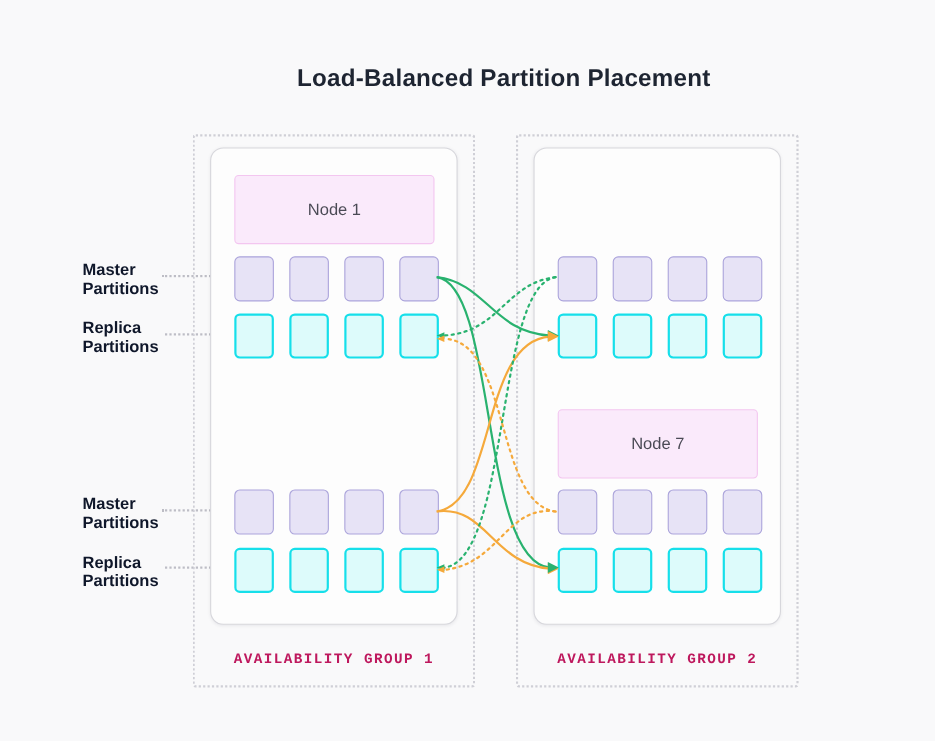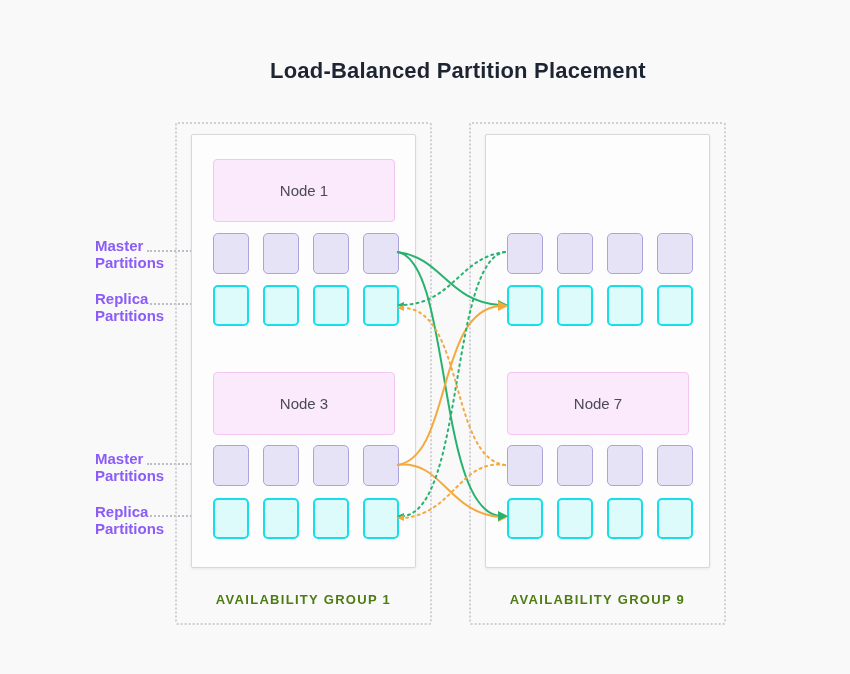--- a/index.html
+++ b/index.html
@@ -11,42 +11,42 @@
     position:absolute; top:58px; left:33px; width:850px; text-align:center;
     font-size:22px; font-weight:bold; color:#1e2532; letter-spacing:0.2px;
   }
   .group {
     position:absolute; top:122px; width:257px; height:503px;
     border:2px dotted #cfcfd6; border-radius:3px; box-sizing:border-box;
   }
   .group-1 { left:175px; } .group-2 { left:469px; }
   .group-label {
     position:absolute; bottom:16px; left:0; width:100%; text-align:center;
-    font-size:13px; font-weight:bold; letter-spacing:1.3px; color:#4d7c0f;
+    font-size:13px; font-weight:bold; letter-spacing:1.3px; color:#be185d;font-family:Liberation Mono, monospace;
   }
   .nodebox {
     position:absolute; left:14px; top:10px; width:223px; height:432px;
-    background:#fdfdfd; border:1px solid #d7d7dc; border-radius:2px;
+    background:#fdfdfd; border:1px solid #d7d7dc; border-radius:12px;
     box-shadow:0 1px 3px rgba(40,40,60,0.08);
   }
   .node-header {
     position:absolute; left:21px; width:180px; height:61px;
     background:var(--node_fill); border:1px solid var(--node_border); border-radius:4px;
     display:flex; align-items:center; justify-content:center;
     font-size:15px; color:#4a4a55;
   }
   .hdr-top { top:24px; } .hdr-bottom { top:237px; }
   .row { position:absolute; left:21px; display:flex; gap:14px; }
   .row-m1 { top:98px; } .row-r1 { top:150px; } .row-m2 { top:310px; } .row-r2 { top:363px; }
   .sq { border-radius:5px; box-sizing:border-box; width:36px; height:41px; }
   .sq.master { background:var(--master_fill); border:1.5px solid var(--master_border); }
   .sq.replica { background:var(--replica_fill); border:2px solid var(--replica_border); }
   .side-label {
     position:absolute; left:75px; width:90px;
-    font-size:15px; font-weight:bold; color:#8b5cf6; line-height:17px;margin-left:20px;
+    font-size:15px; font-weight:bold; color:#0f172a; line-height:17px;
   }
   .sl-1 { top:237px; } .sl-2 { top:290px; } .sl-3 { top:450px; } .sl-4 { top:503px; }
   .leader { position:absolute; height:0; border-top:2px dotted #bdbdc5; }
   .ld-1 { left:147px; top:250px; width:65px; }
   .ld-2 { left:150px; top:303px; width:62px; }
   .ld-3 { left:147px; top:463px; width:65px; }
   .ld-4 { left:150px; top:515px; width:62px; }
   svg.links { position:absolute; left:0; top:0; pointer-events:none; }
   svg.links path { fill:none; stroke-width:2; }
   svg.links path.dotted { stroke-dasharray:2 4; stroke-linecap:round; }
@@ -75,21 +75,20 @@
         <div class="sq master"></div>
         <div class="sq master"></div>
         <div class="sq master"></div>
       </div>
       <div class="row row-r1">
         <div class="sq replica"></div>
         <div class="sq replica"></div>
         <div class="sq replica"></div>
         <div class="sq replica"></div>
       </div>
-      <div class="node-header hdr-bottom">Node 3</div>
       <div class="row row-m2">
         <div class="sq master"></div>
         <div class="sq master"></div>
         <div class="sq master"></div>
         <div class="sq master"></div>
       </div>
       <div class="row row-r2">
         <div class="sq replica"></div>
         <div class="sq replica"></div>
         <div class="sq replica"></div>
@@ -120,21 +119,21 @@
         <div class="sq master"></div>
         <div class="sq master"></div>
       </div>
       <div class="row row-r2">
         <div class="sq replica"></div>
         <div class="sq replica"></div>
         <div class="sq replica"></div>
         <div class="sq replica"></div>
       </div>
     </div>
-    <div class="group-label">AVAILABILITY GROUP 9</div>
+    <div class="group-label">AVAILABILITY GROUP 2</div>
   </div>
 
   <svg class="links" width="850" height="674" viewBox="0 0 850 674">
 
     <path class="solid" d="M397,252 C442,257 448,302 500,305" stroke="#29b26f"></path>
     <path class="solid" d="M397,252 C452,259 436,510 500,516" stroke="#29b26f"></path>
     <path class="solid" d="M397,465 C452,458 436,310 500,306" stroke="#f5a93b"></path>
     <path class="solid" d="M397,465 C442,459 448,513 500,517" stroke="#f5a93b"></path>
 
     <path class="dotted" d="M505,252 C460,257 454,302 404,305" stroke="#29b26f"></path>

